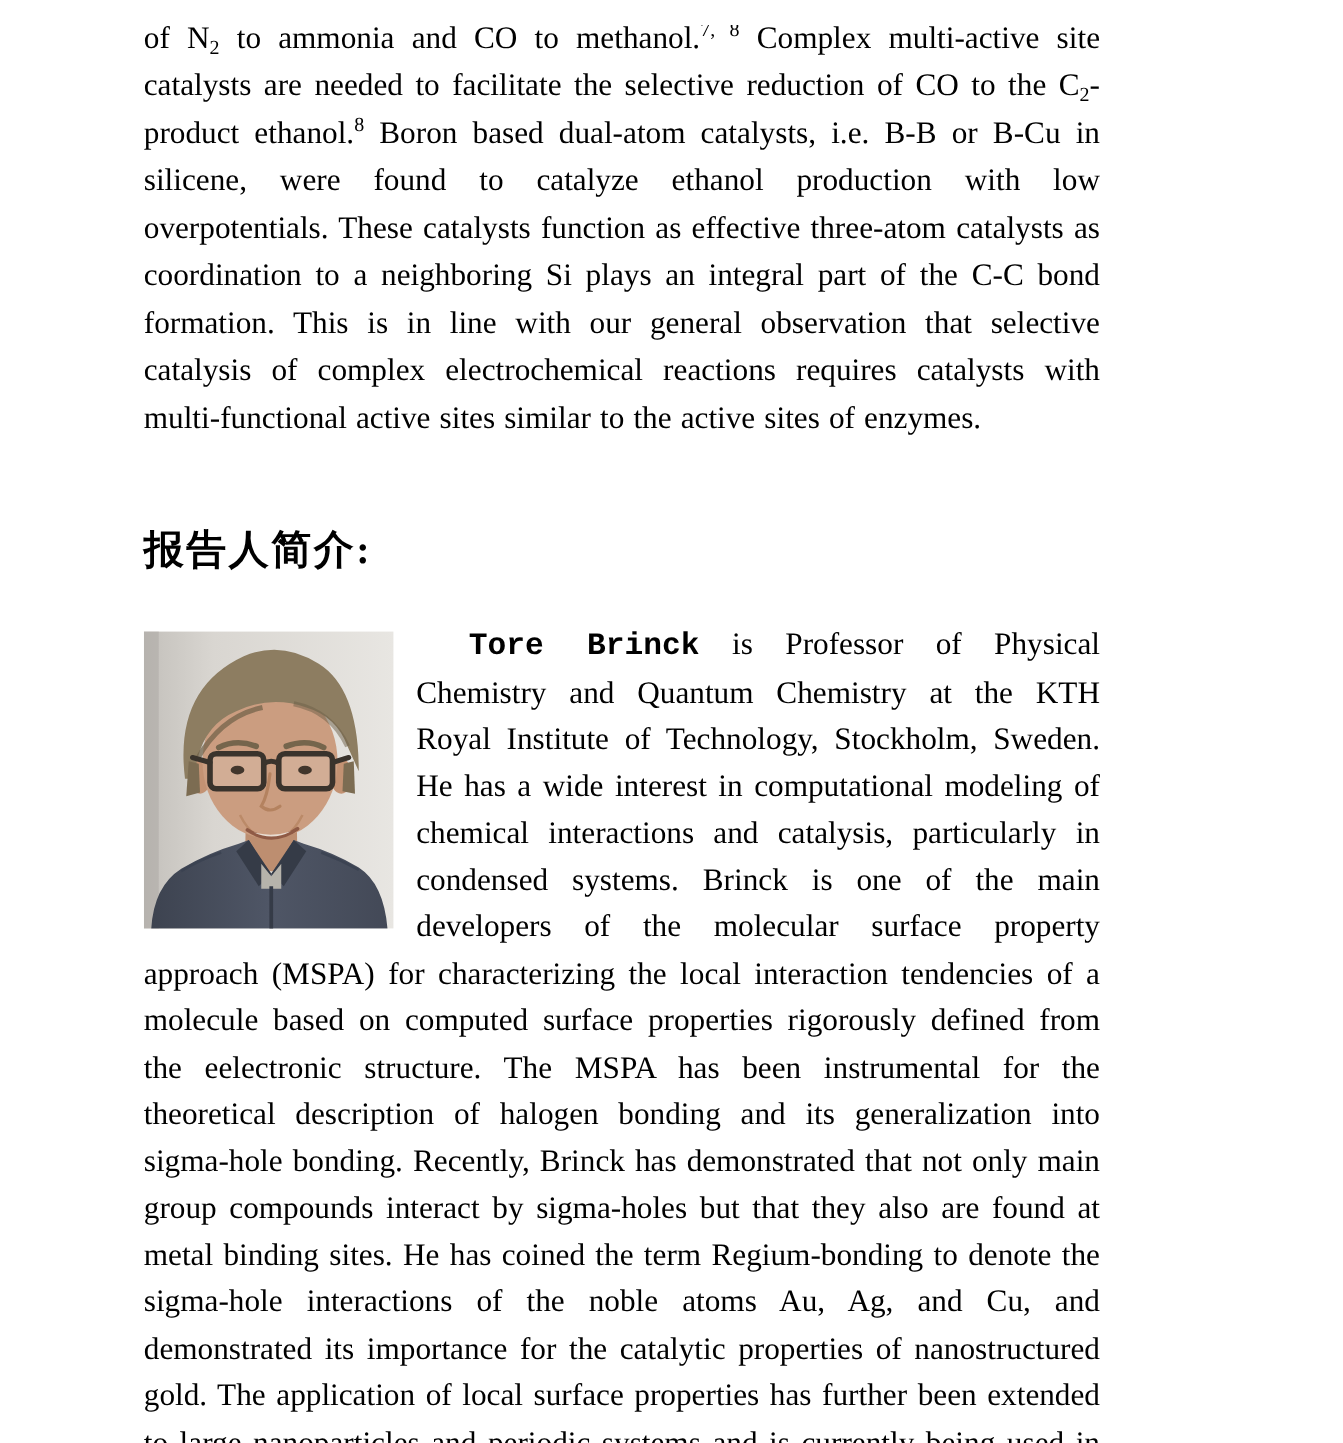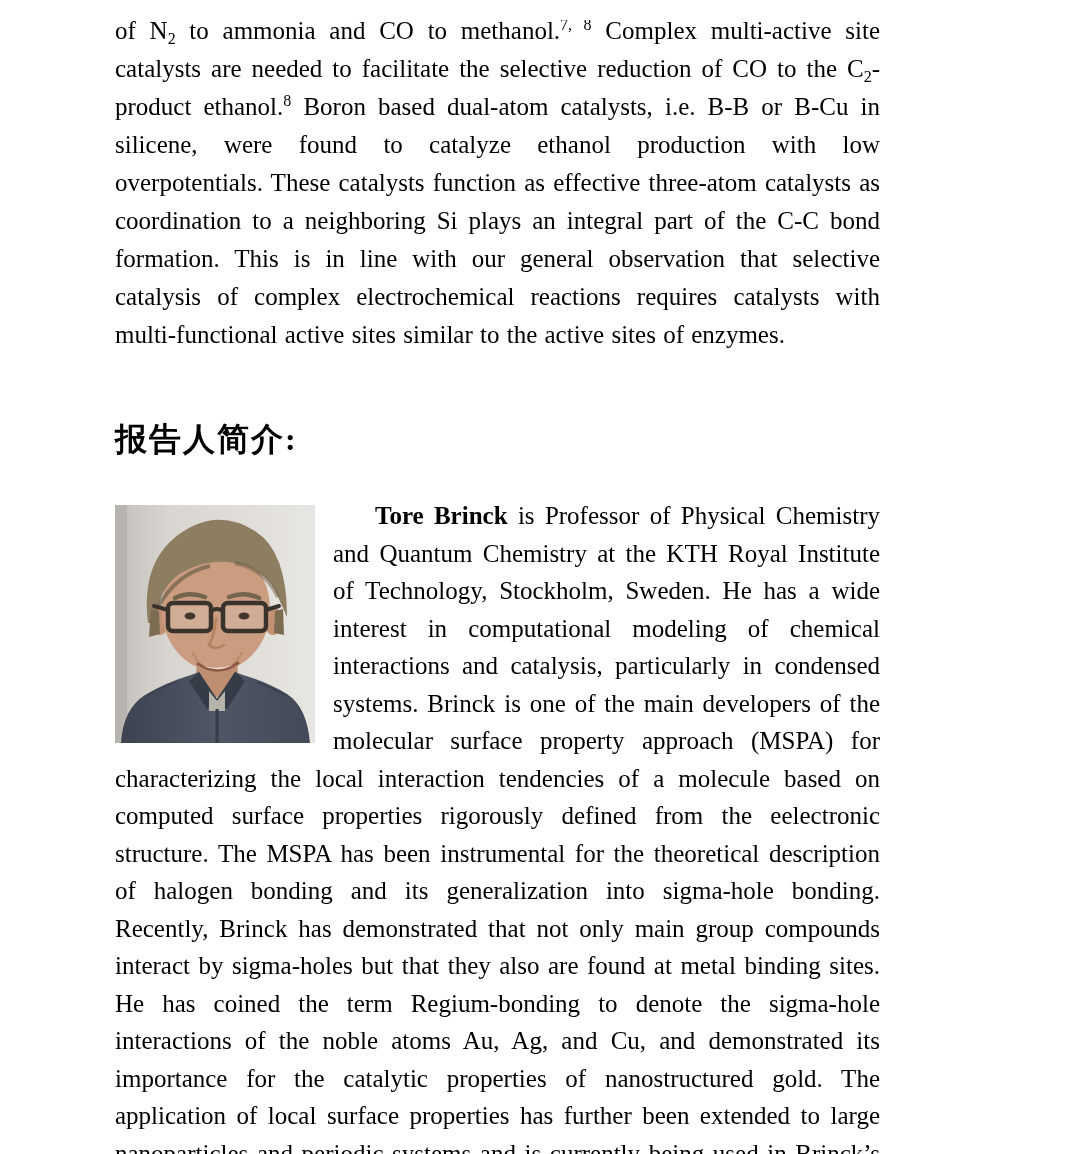--- a/index.html
+++ b/index.html
@@ -40,21 +40,21 @@
     top: -9px;
     vertical-align: baseline;
   }
   .para sub {
     font-size: 16px;
     line-height: 0;
     position: relative;
     top: 5px;
     vertical-align: baseline;
   }
-  .para b { font-weight: bold; }
+  .para b { font-weight: bold; font-family: Liberation Mono, monospace; }
   .section-heading {
     font-size: 32px;
     line-height: 50px;
     font-weight: bold;
     margin: 60px 0 0 0;
     letter-spacing: 2px;
   }
   .bio-block {
     margin-top: 33px;
   }

